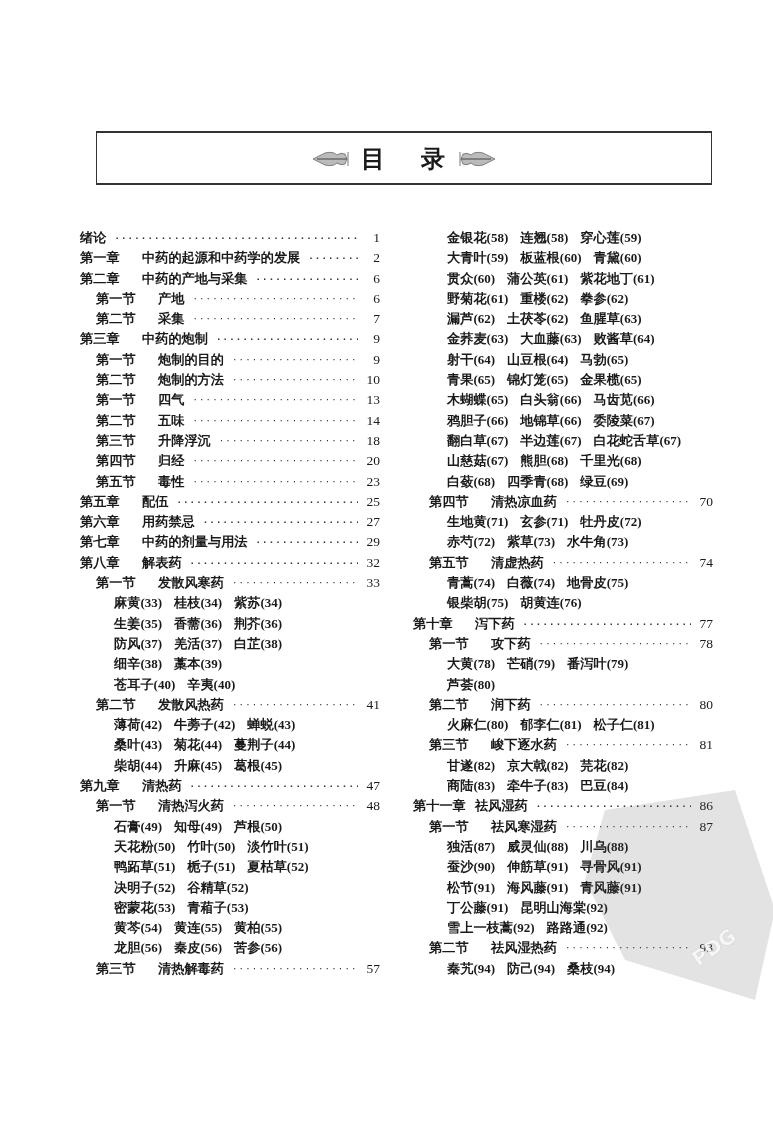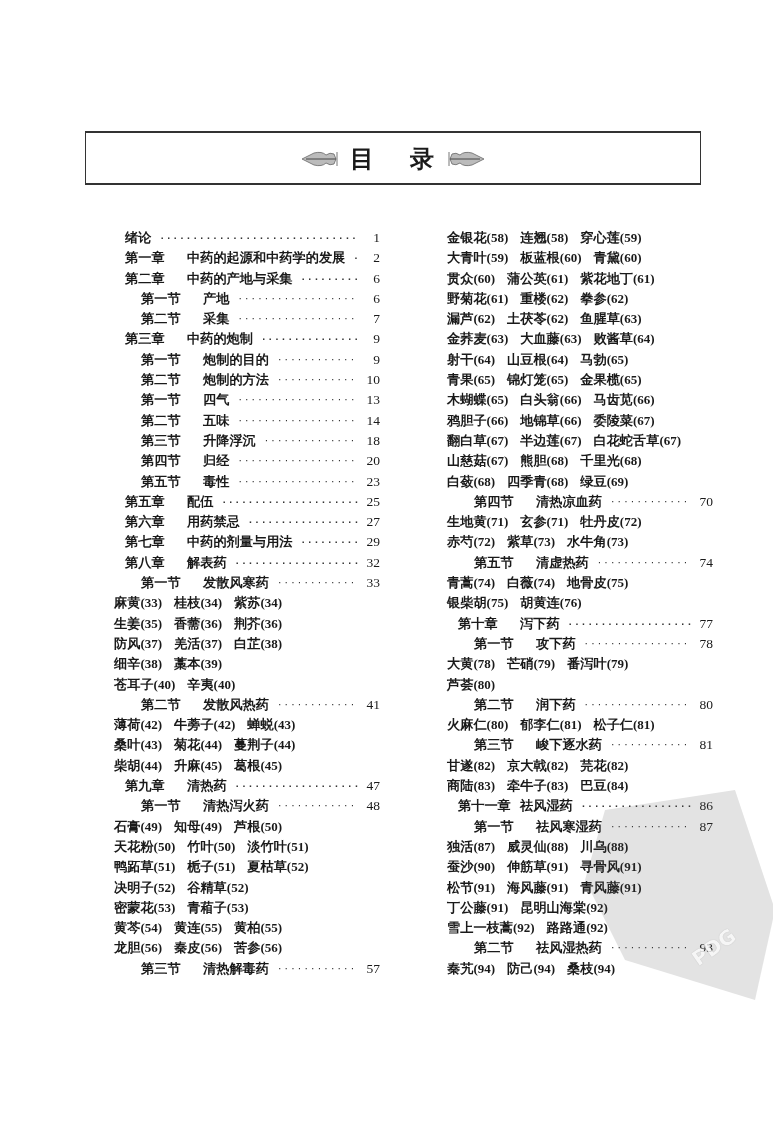--- a/index.html
+++ b/index.html
@@ -1,32 +1,32 @@
 <!DOCTYPE html>
 <html><head>
 <meta charset="utf-8">
 <style>
   html, body { margin:0; padding:0; background:#ffffff; }
   body { width:773px; height:1122px; position:relative; overflow:hidden;
          font-family:"DejaVu Serif","Liberation Serif",serif; color:#1a1a1a; }
-  .title-box { position:absolute; left:85px; top:131px; width:616px; height:54px;
+  .title-box { position:absolute; left:96px; top:131px; width:616px; height:54px;
                border:1.5px solid #333; border-top-width:2px; border-bottom-width:2px; box-sizing:border-box; }
   .title-inner { position:absolute; left:0; right:0; top:10px; text-align:center;
                  font-family:"DejaVu Sans","Liberation Sans",sans-serif; font-size:24px; font-weight:bold; letter-spacing:2px; }
   .title-inner .t { display:inline-block; vertical-align:middle; }
   .title-inner .gap { display:inline-block; width:34px; }
   .orn { display:inline-block; vertical-align:middle; width:40px; height:20px; }
   .col { position:absolute; top:228px; font-size:13.2px; }
   .col.left { left:80px; width:300px; }
   .col.right { left:413px; width:300px; }
   .row { height:20.3px; line-height:20.3px; white-space:nowrap; position:relative; }
   .row.l0 { padding-left:0; font-weight:bold; }
   .row.l1 { padding-left:16px; }
   .row.l2 { padding-left:34px; }
-  .entry { display:flex; align-items:flex-end;margin-left:45px; }
+  .entry { display:flex; align-items:flex-end; }
   .entry .lbl { flex:0 0 auto; }
   .entry .lbl .num { display:inline-block; min-width:62px; }
   .entry .dots { flex:1 1 auto; overflow:hidden; margin:0 6px 0 8px; color:#333;
                  font-family:"DejaVu Sans Mono","Liberation Mono",monospace; font-size:9px; letter-spacing:1.2px; }
   .entry .dots::after { content:"··············································································"; }
   .entry .pg { flex:0 0 auto; min-width:16px; text-align:right; font-weight:normal;
                font-family:"Liberation Serif","DejaVu Serif",serif; font-size:13.5px; }
   .herbs span.h { margin-right:12px; }
   .herbs span.p { font-family:"Liberation Serif","DejaVu Serif",serif; font-size:13px; }
   .l1 .lbl, .l2 { font-weight:bold; }

